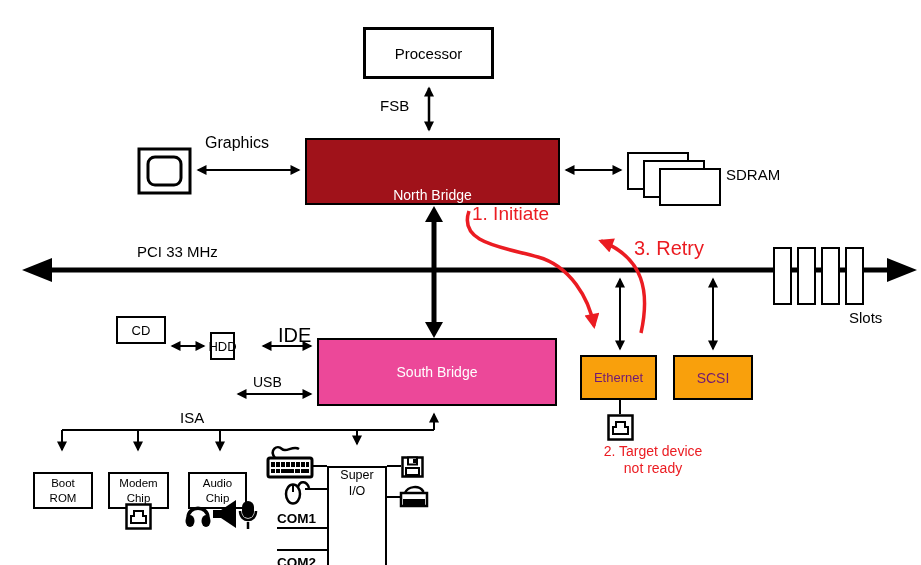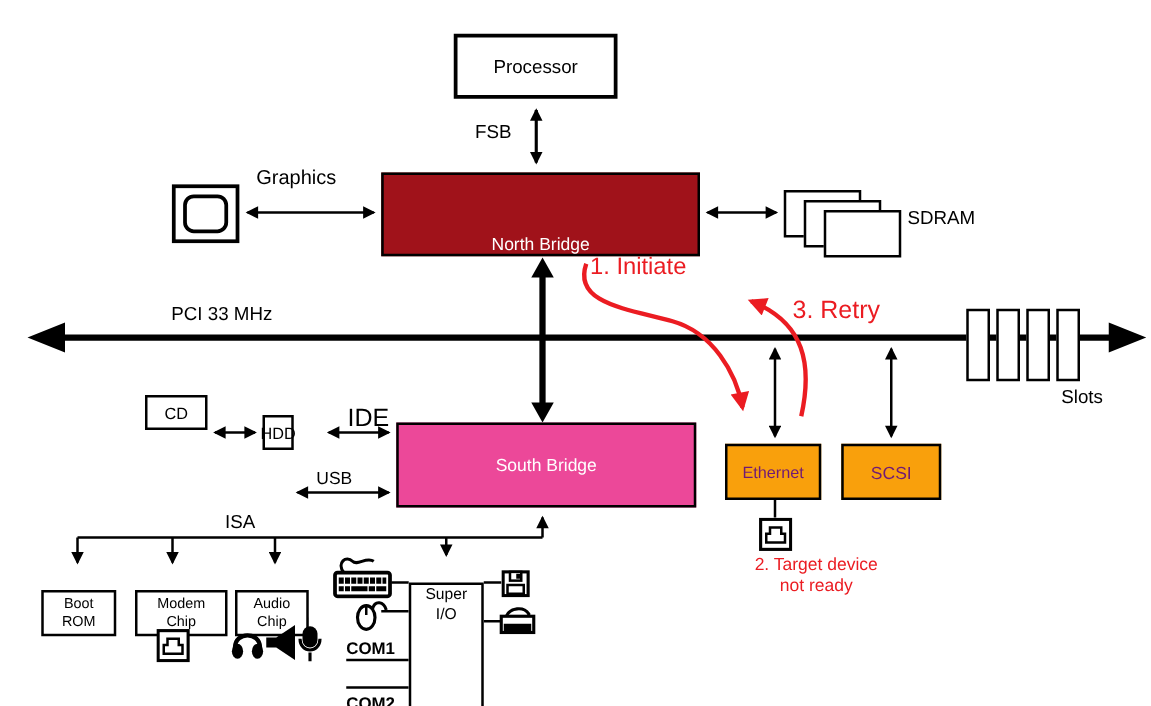--- a/index.html
+++ b/index.html
@@ -113,21 +113,21 @@
 
   <div class="box" style="left:210px;top:332px;width:25px;height:28px;font-size:13px;">
     <span>HDD</span>
   </div>
 
   <div class="box two-line" style="left:33px;top:457px;width:60px;height:37px;font-size:11.5px;">
     <span>Boot</span>
     <span>ROM</span>
   </div>
 
-  <div class="box two-line" style="left:108px;top:457px;width:74px;height:37px;font-size:11.5px;">
+  <div class="box two-line" style="left:108px;top:457px;width:61px;height:37px;font-size:11.5px;">
     <span>Modem</span>
     <span>Chip</span>
   </div>
 
   <div class="box two-line" style="left:188px;top:457px;width:59px;height:37px;font-size:11.5px;">
     <span>Audio</span>
     <span>Chip</span>
   </div>
 
   <div class="box two-line" style="left:327px;top:451px;width:60px;height:105px;font-size:12.5px;justify-content:flex-start;padding-top:0;">

